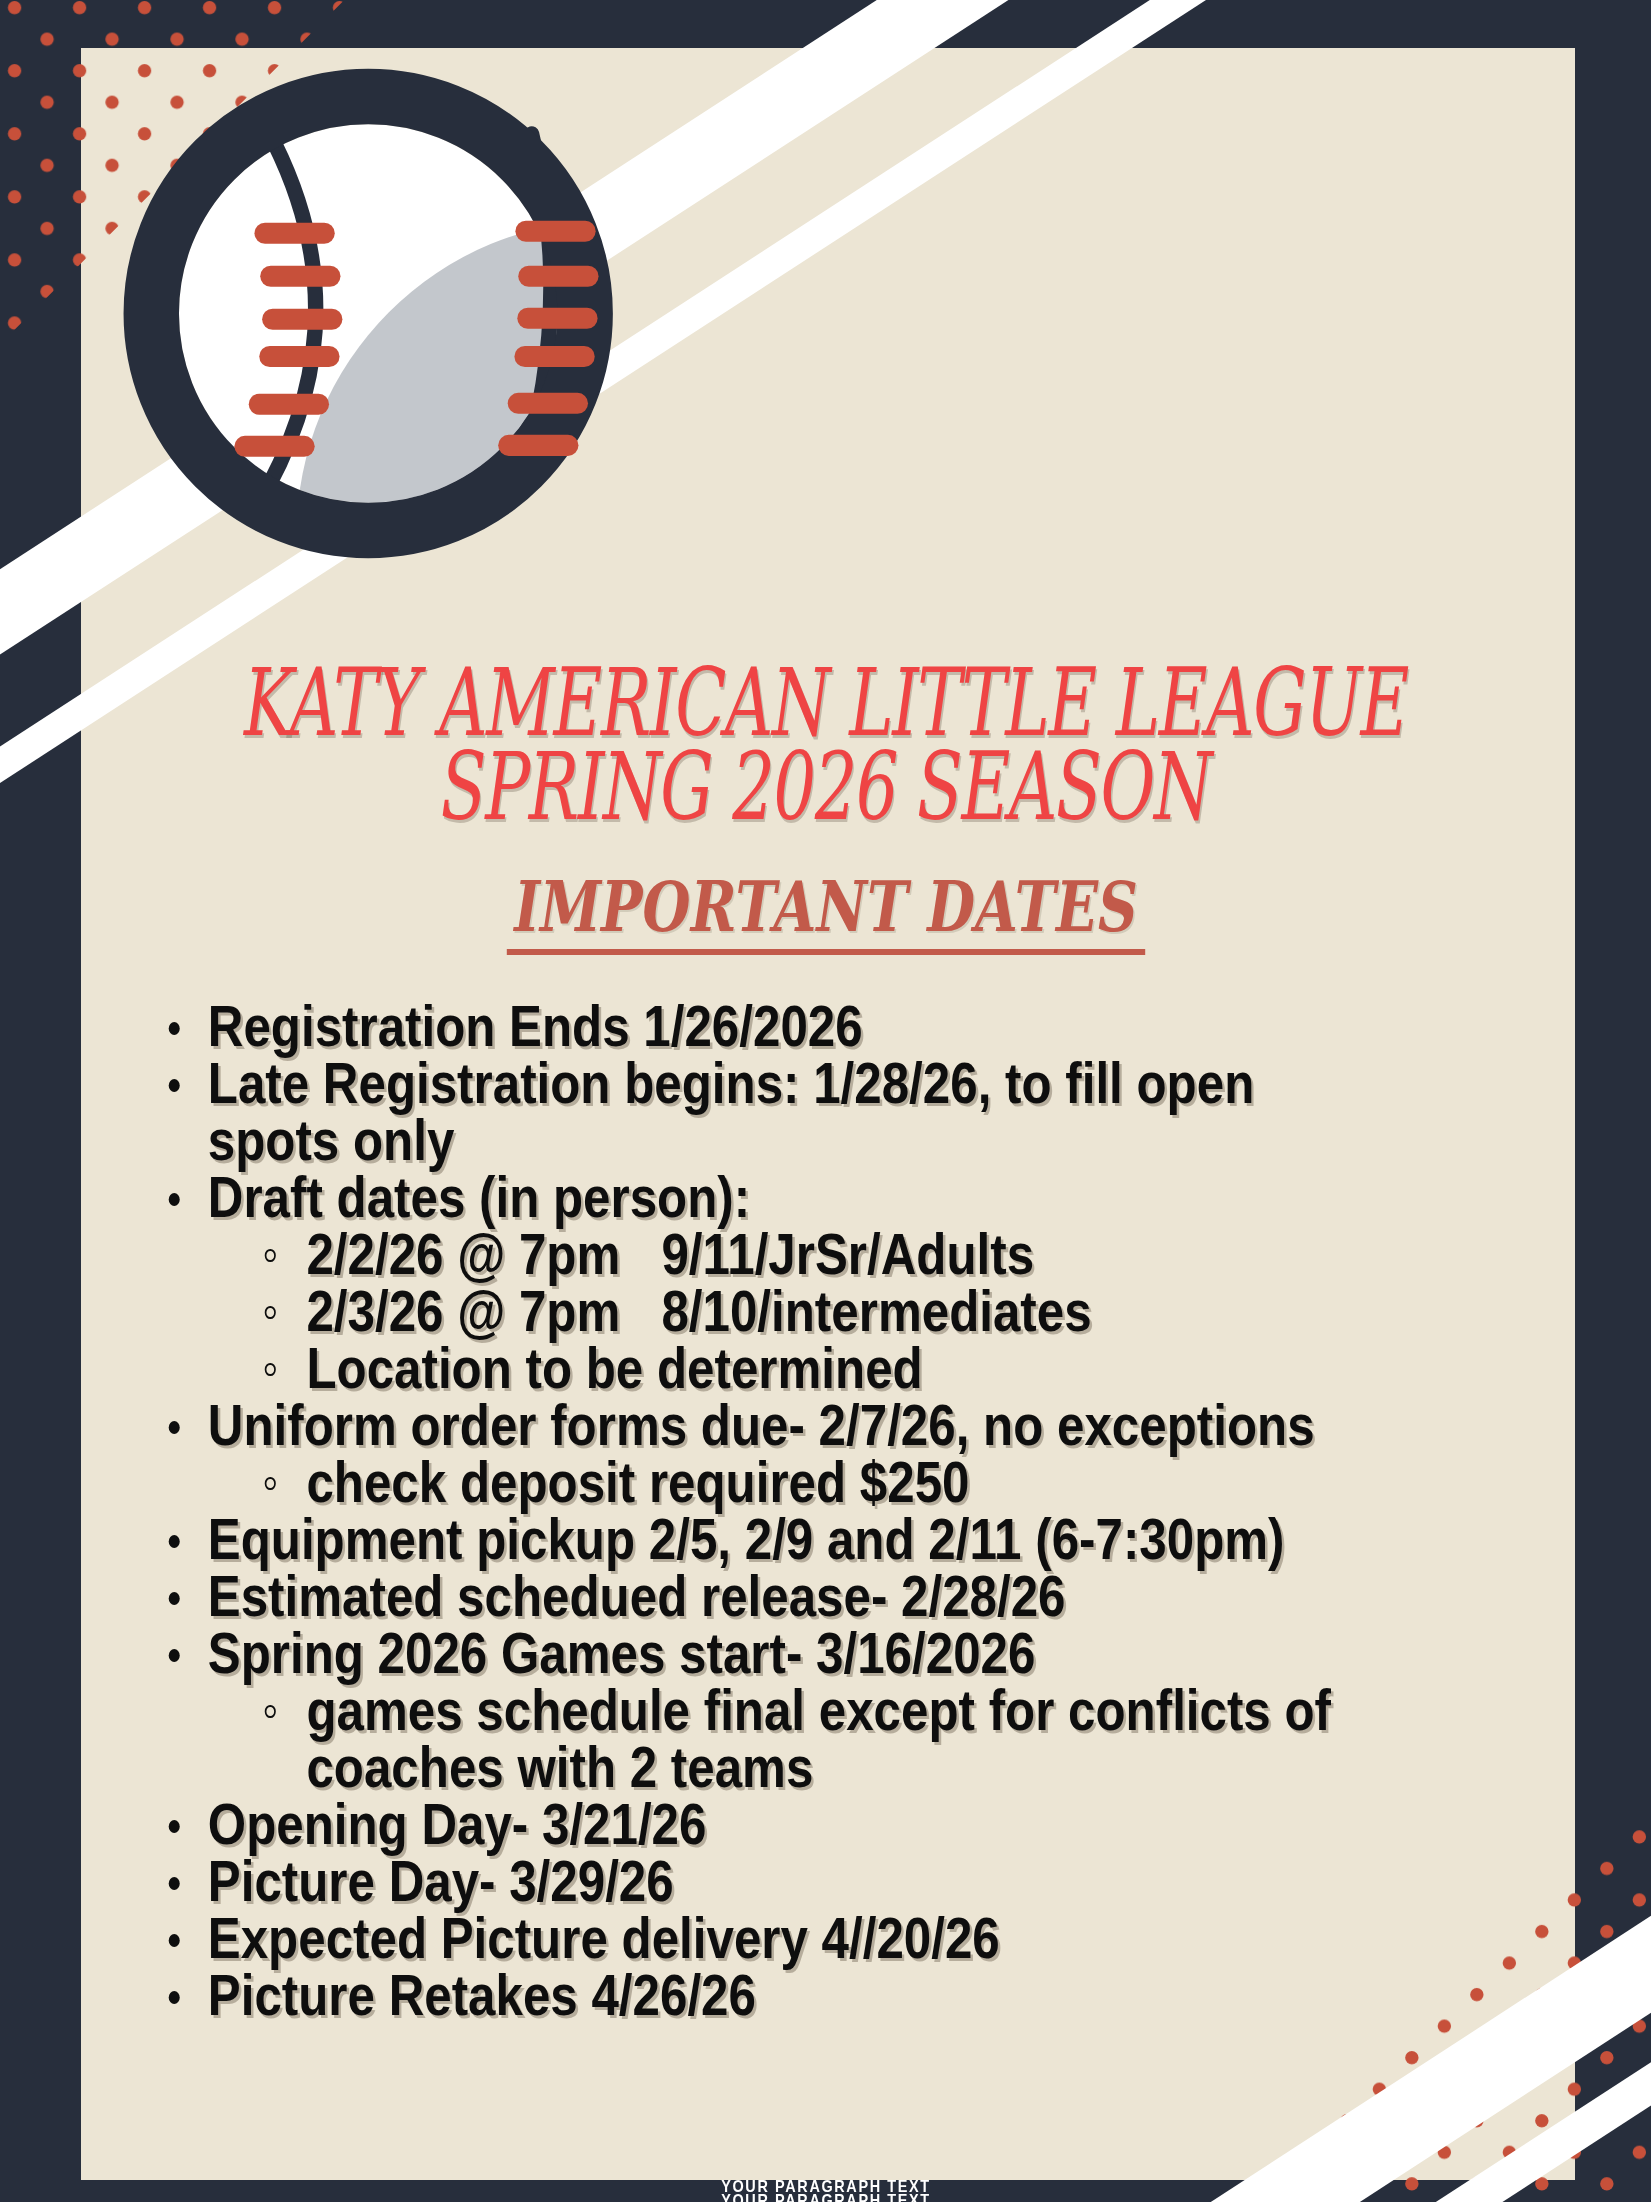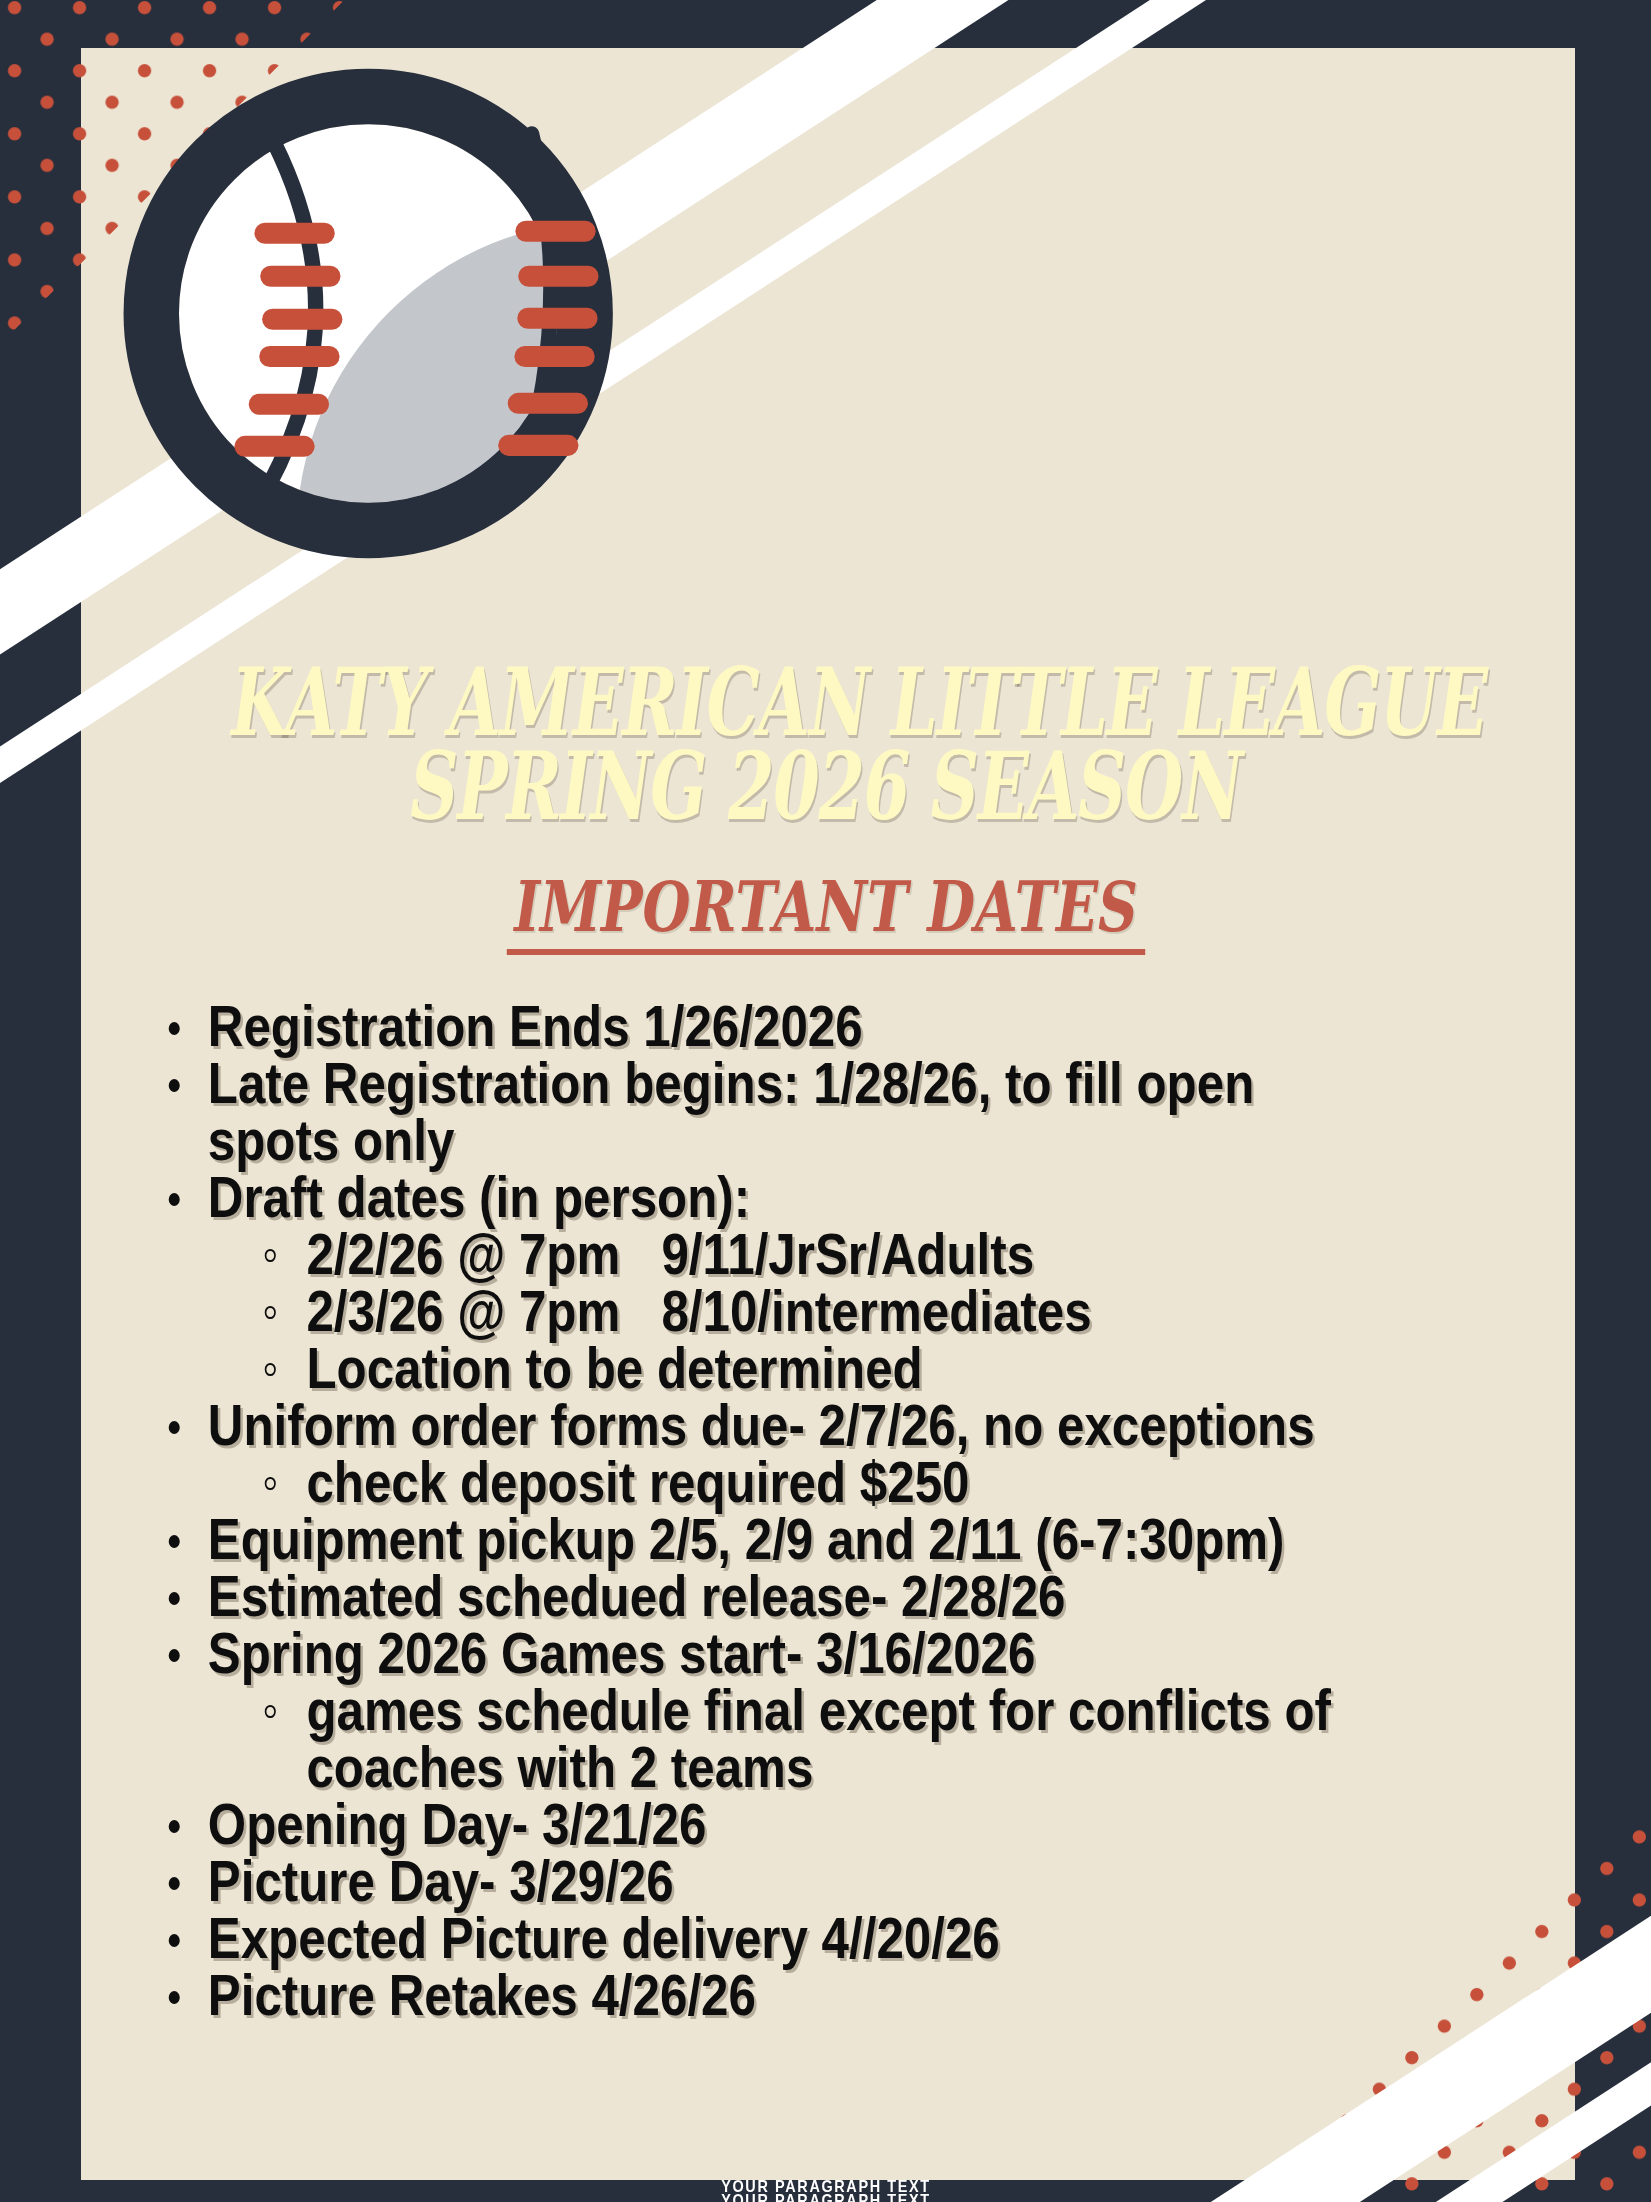--- a/index.html
+++ b/index.html
@@ -1,22 +1,22 @@
 <!DOCTYPE html>
 <html><head>
 <meta charset="utf-8">
 <style>
   html,body{margin:0;padding:0;background:#1c222e;}
   .page{position:relative;width:1652px;height:2202px;background:#272e3c;overflow:hidden;
         font-family:"Liberation Sans",sans-serif;}
   .panel{position:absolute;left:81px;top:48px;width:1494px;height:2132px;background:#ece5d4;}
   svg.decor{position:absolute;left:0;top:0;pointer-events:none;}
   .title-block{position:absolute;left:0;top:661px;width:100%;text-align:center;
-        font-family:"DejaVu Serif","Liberation Serif",serif;font-style:italic;font-weight:bold;
-        color:#fef9c3;}
+        font-family:"DejaVu Serif","Liberation Serif",serif;font-style:italic;font-weight:normal;
+        color:#ef4444;}
   .title-line{font-size:93px;line-height:84px;white-space:nowrap;letter-spacing:-1.9px;
         transform:scaleX(0.72);text-shadow:1.9px 2.9px 0 rgba(70,58,42,0.25);}
   .section-heading{position:absolute;left:0;top:872px;width:100%;text-align:center;
         font-family:"DejaVu Serif","Liberation Serif",serif;font-style:italic;font-weight:bold;
         font-size:69px;line-height:69px;color:#c25a4a;transform:scaleX(0.80);white-space:nowrap;
         text-shadow:1.9px 1.9px 0 rgba(70,58,42,0.15);}
   .section-heading span{display:inline-block;border-bottom:6.7px solid #c25a4a;padding:0 9.6px 7.6px 9.6px;}
   .dates{position:absolute;left:167px;top:997px;width:1778px;transform:scaleX(0.85);
         transform-origin:left top;font-weight:bold;font-size:58px;line-height:57px;color:#0e0e0e;
         text-shadow:2.9px 2.9px 0 rgba(84,70,52,0.35);}

